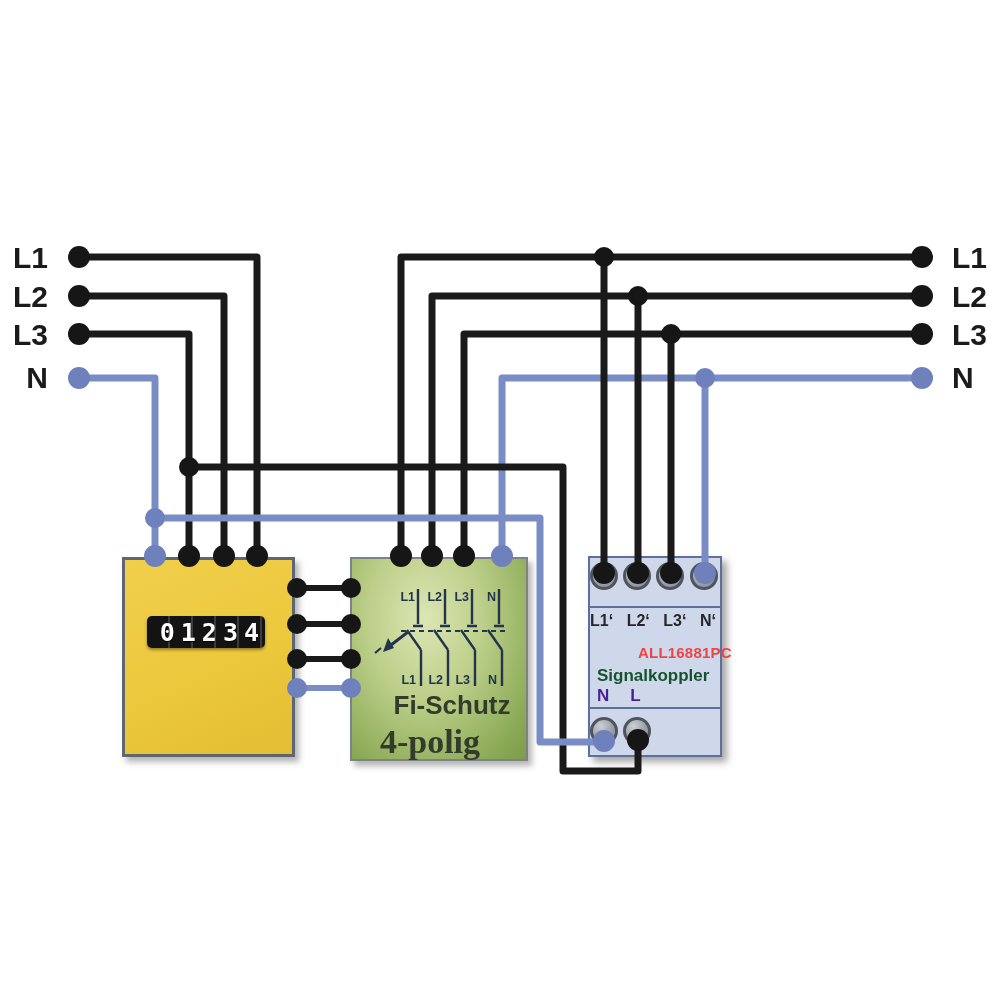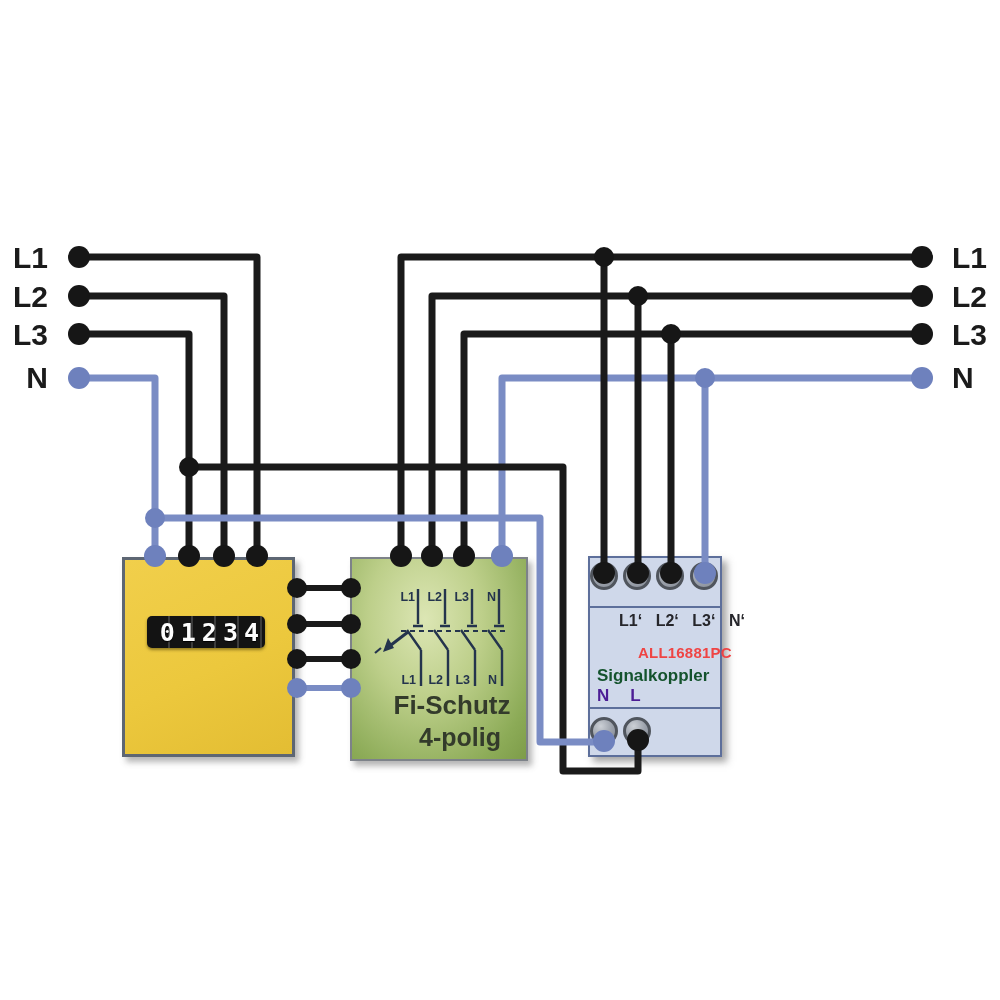--- a/index.html
+++ b/index.html
@@ -21,30 +21,30 @@
   #meterDigits{font-family:"DejaVu Sans Mono","Liberation Mono",monospace;font-weight:bold;
             font-size:25px;color:#fdfdfd;letter-spacing:6px;text-indent:6px;text-shadow:0 1px 1px #000;}
   #meterTitle{left:122px;top:714px;width:173px;text-align:center;font-size:26px;font-weight:bold;color:#1c1c1c;}
 
   
   #rcdBox{left:350px;top:557px;width:174px;height:200px;
           background:radial-gradient(ellipse at 42% 30%,#dce6b4 0%,#bdcf8a 40%,#8cab57 82%,#7d9c49 100%);
           border:2px solid #7d8289;box-shadow:4px 5px 6px rgba(90,90,90,.45);}
   .rcdTitle{width:160px;text-align:center;font-weight:bold;color:#333b2b;}
   #rcdTitle1{left:372px;top:690px;font-size:26px;}
-  #rcdTitle2{left:380px;top:723px;font-size:25px;}
+  #rcdTitle2{left:350px;top:723px;font-size:34px;font-family:Liberation Serif, serif;}
 
   
   #couplerBox{left:588px;top:556px;width:130px;height:197px;background:#cfd8ea;
           border:2px solid #5d6f9b;box-shadow:5px 5px 7px rgba(80,80,80,.5);}
   .couplerDivider{left:588px;width:134px;height:2px;background:#5d6f9b;}
   .term{width:22px;height:22px;border-radius:50%;border:3px solid #50555d;
         background:radial-gradient(circle at 35% 28%,#ccd0d6 0%,#9aa0aa 55%,#848a94 100%);}
   #couplerInRow{left:590px;top:612px;width:126px;display:flex;justify-content:space-between;
-        font-size:16px;font-weight:600;color:#26262b;margin-left:29px;}
+        font-size:16px;font-weight:600;color:#26262b;}
   #couplerModel{left:598px;top:644px;font-size:15px;font-weight:bold;color:#ef4444;letter-spacing:.2px;margin-left:40px;}
   #couplerName{left:597px;top:666px;font-size:17px;font-weight:bold;color:#14532d;}
   #couplerOutRow{left:597px;top:686px;font-size:17px;font-weight:600;color:#4c1d95;}
   #couplerOutRow .outL{margin-left:21px;}
 
   svg{position:absolute;left:0;top:0;}
   #wireLayer{z-index:5;}
 </style>
 </head>
 <body>

